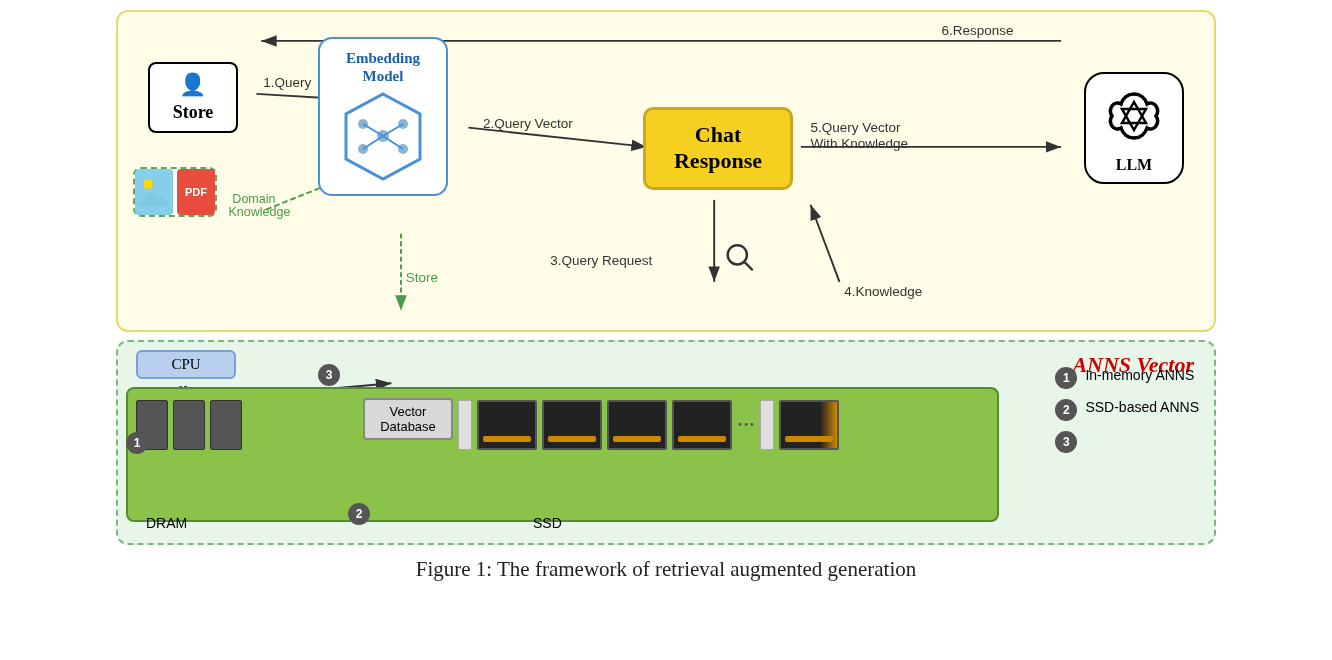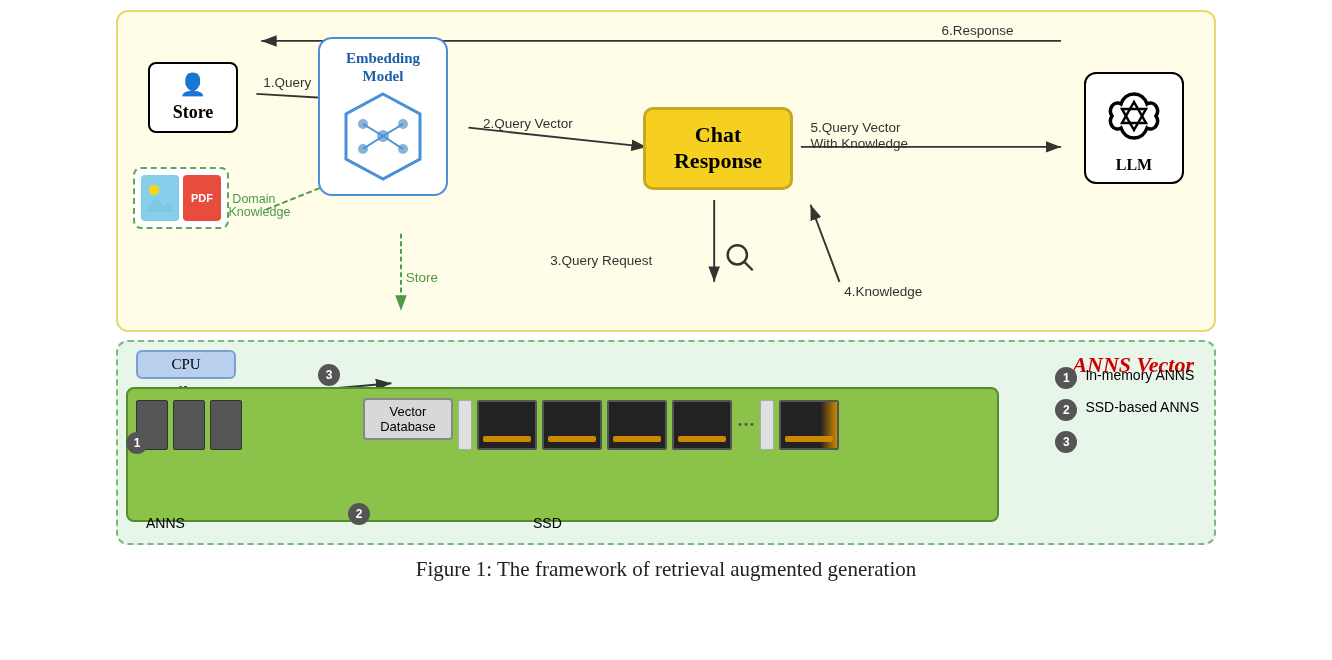--- a/index.html
+++ b/index.html
@@ -64,21 +64,21 @@
       font-size: 22px;
     }
 
     
     .domain-box {
       position: absolute;
       left: 15px;
       top: 140px;
       border: 2.5px dashed #5aaa5a;
       border-radius: 8px;
-      padding: 6px;
+      padding: 0;
       display: flex;
       flex-direction: row;
       gap: 4px;
       align-items: center;
       background: #fff;
     }
 
     .doc-icon {
       width: 38px;
       height: 46px;
@@ -144,21 +144,21 @@
       text-align: center;
       line-height: 1.2;
     }
 
     
     .llm-box {
       position: absolute;
       right: 30px;
       top: 60px;
       border: 2.5px solid #000;
-      border-radius: 12px;
+      border-radius: 20px;
       padding: 8px 14px;
       background: #fff;
       display: flex;
       flex-direction: column;
       align-items: center;
       width: 100px;
     }
     .llm-label {
       font-size: 16px;
       font-weight: bold;
@@ -481,21 +481,21 @@
       <span>CPU</span>
     </div>
 
 
     <div class="memory-chips" style="position:absolute;left:18px;top:58px;display:flex;gap:5px;">
       <div class="chip"></div>
       <div class="chip"></div>
       <div class="chip"></div>
     </div>
 
-    <div style="position:absolute;left:28px;bottom:12px;font-size:14px;font-family:Arial,sans-serif;">ANNS</div>
+    <div style="position:absolute;left:28px;bottom:12px;font-size:14px;font-family:Arial,sans-serif;">DRAM</div>
 
     <div class="vdb-box" style="position:absolute;left:245px;top:56px;">
       <span style="white-space:pre-line;font-size:13px;font-family:Arial,sans-serif;">Vector
 Database</span>
     </div>
 
     <div class="ssd-chips" style="position:absolute;left:340px;top:58px;display:flex;gap:5px;align-items:center;">
       <div class="ssd-connector"></div>
       <div class="ssd-chip"></div>
       <div class="ssd-chip"></div>

